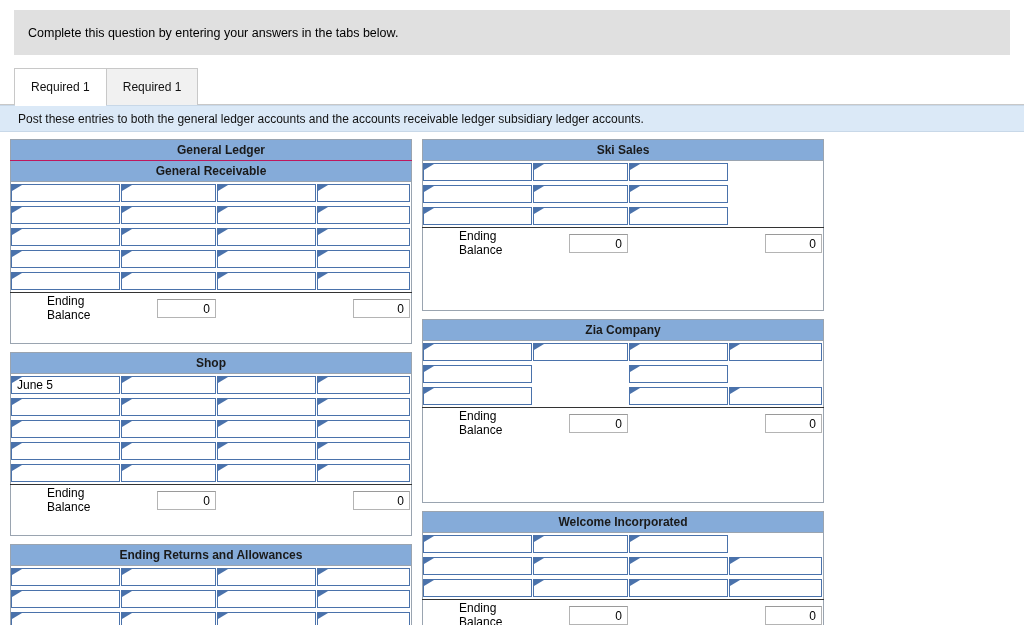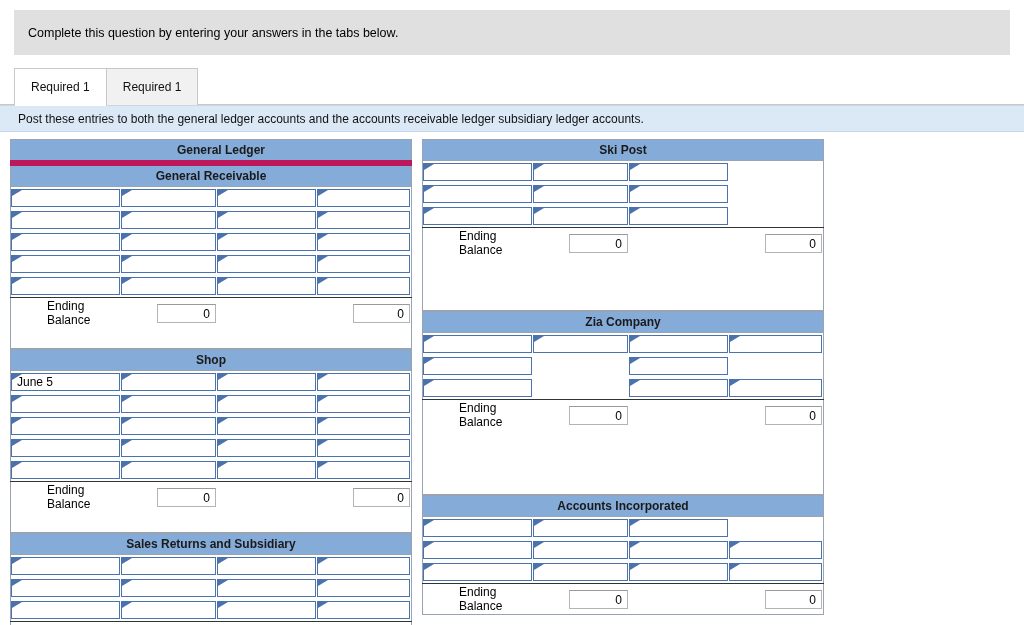--- a/index.html
+++ b/index.html
@@ -109,40 +109,40 @@
     flex: 0 0 402px;
   }
 
   table.ledger {
     width: 100%;
     border-collapse: collapse;
     table-layout: fixed;
     border: 1px solid #9aa4b0;
     background: #fff;
   }
-  table.ledger + table.ledger { margin-top: 0; }
+  table.ledger + table.ledger { margin-top: 8px; }
 
   table.ledger col.c1 { width: 110px; }
   table.ledger col.c2 { width: 96px; }
   table.ledger col.c3 { width: 100px; }
   table.ledger col.c4 { width: 94px; }
 
   th.ledger-title, th.account-title {
     background: #85abd9;
     color: #1a1a1a;
     font-weight: bold;
     font-size: 12px;
     text-align: center;
     height: 20px;
     padding: 0;
     border: 1px solid #9aa4b0;
     border-left: none;
     border-right: none;
   }
-  th.ledger-title { border-bottom: 6px solid #be185d; padding-left: 20px; }
+  th.ledger-title { border-bottom: 1px solid #be185d; padding-left: 20px; }
 
   td.cell {
     padding: 0;
     height: 22px;
     border: none;
     vertical-align: middle;
   }
 
   
   .inp {
@@ -516,21 +516,21 @@
       </table>
       <table class="ledger">
         <colgroup>
           <col class="c1">
           <col class="c2">
           <col class="c3">
           <col class="c4">
         </colgroup>
         <tbody>
           <tr>
-            <th class="account-title" colspan="4">Sales Returns and Subsidiary</th>
+            <th class="account-title" colspan="4">Ending Returns and Allowances</th>
           </tr>
           <tr>
             <td class="cell">
               <div class="inp blank">
                 <span class="inp-text"></span>
               </div>
             </td>
             <td class="cell">
               <div class="inp blank">
                 <span class="inp-text"></span>
@@ -607,21 +607,21 @@
   <div class="ledger-col" id="right-col">
       <table class="ledger">
         <colgroup>
           <col class="c1">
           <col class="c2">
           <col class="c3">
           <col class="c4">
         </colgroup>
         <tbody>
           <tr>
-            <th class="account-title" colspan="4">Ski Post</th>
+            <th class="account-title" colspan="4">Ski Sales</th>
           </tr>
           <tr>
             <td class="cell">
               <div class="inp blank">
                 <span class="inp-text"></span>
               </div>
             </td>
             <td class="cell">
               <div class="inp blank">
                 <span class="inp-text"></span>
@@ -779,21 +779,21 @@
       </table>
       <table class="ledger">
         <colgroup>
           <col class="c1">
           <col class="c2">
           <col class="c3">
           <col class="c4">
         </colgroup>
         <tbody>
           <tr>
-            <th class="account-title" colspan="4">Accounts Incorporated</th>
+            <th class="account-title" colspan="4">Welcome Incorporated</th>
           </tr>
           <tr>
             <td class="cell">
               <div class="inp blank">
                 <span class="inp-text"></span>
               </div>
             </td>
             <td class="cell">
               <div class="inp blank">
                 <span class="inp-text"></span>

